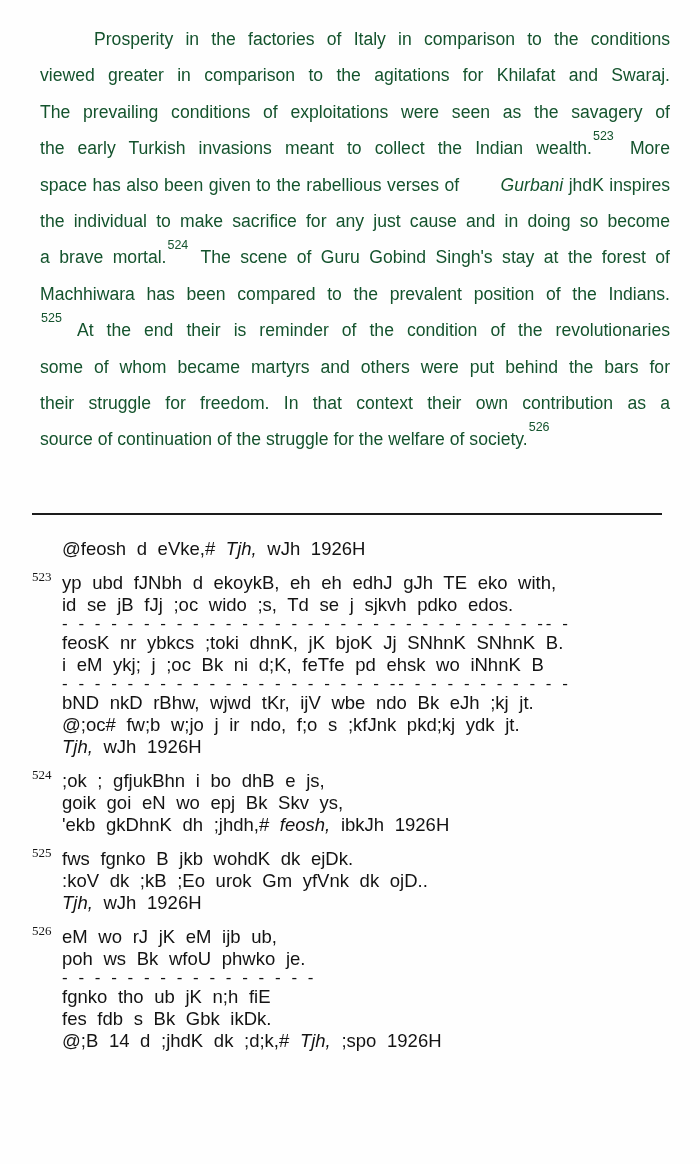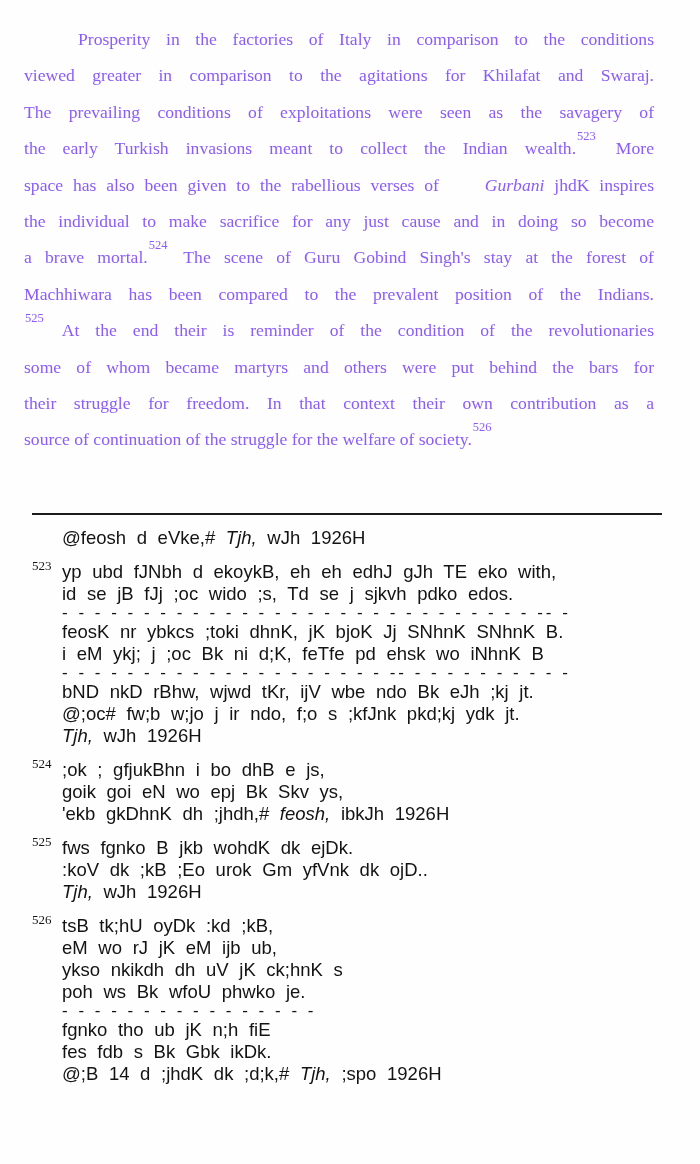--- a/index.html
+++ b/index.html
@@ -2,23 +2,23 @@
 <html><head>
 <meta charset="utf-8">
 <style>
   html,body { margin:0; padding:0; background:#e8e8e8; }
   .page {
     position:relative; width:700px; height:1164px; margin:0 auto;
     background:#fefefe; color:#141414; overflow:hidden;
   }
   
   .para {
-    position:absolute; left:24px; top:21px; width:630px;
-    font-family:Liberation Serif, serif;
-    font-size:17.6px; color:#8b5cf6;
+    position:absolute; left:40px; top:21px; width:630px;
+    font-family:Liberation Sans, sans-serif;
+    font-size:17.6px; color:#14532d;
   }
   .pl {
     height:36.4px; line-height:36.4px;
     text-align:justify; text-align-last:justify;
   }
   .pl.first { text-indent:54px; }
   .pl.lastline { text-align-last:left; }
   .para .it { font-style:italic;margin-left:36px; }
   sup.ref {
     font-size:12.5px; line-height:0; position:relative; top:-7.5px;
@@ -29,21 +29,21 @@
     position:absolute; left:32px; top:513px; width:630px; height:2px;
     background:#1c1c1c;
   }
   
   .fns {
     position:absolute; left:32px; top:527px; width:650px;
     font-family:"Liberation Sans", sans-serif;
     font-size:18.5px; color:#131313; word-spacing:5.5px;
   }
   .fnb { position:relative; padding-left:30px; margin-top:12px; }
-  .fnb.cont { margin-top:0; }
+  .fnb.cont { margin-top:11px; }
   .fnl { height:22px; line-height:22px; white-space:nowrap; }
   .fnl.dash { height:16px; line-height:16px; font-size:17px; letter-spacing:3px; word-spacing:0; }
   .fnnum {
     position:absolute; left:0; top:-3px;
     font-family:"Liberation Serif", serif; font-size:13px; color:#151515;
   }
   .fns .it { font-style:italic; }
 </style>
 </head>
 <body>
@@ -95,23 +95,21 @@
 
     <div class="fnb">
       <span class="fnnum">525</span>
       <div class="fnl">fws fgnko B jkb wohdK dk ejDk.</div>
       <div class="fnl">:koV dk ;kB ;Eo urok Gm yfVnk dk ojD..</div>
       <div class="fnl"><span class="it">Tjh,</span><span> wJh 1926H</span></div>
     </div>
 
     <div class="fnb">
       <span class="fnnum">526</span>
-      <div class="fnl">tsB tk;hU oyDk :kd ;kB,</div>
       <div class="fnl">eM wo rJ jK eM ijb ub,</div>
-      <div class="fnl">ykso nkikdh dh uV jK ck;hnK s</div>
       <div class="fnl">poh ws Bk wfoU phwko je.</div>
       <div class="fnl dash">- - - - - - - - - - - - - - - -</div>
       <div class="fnl">fgnko tho ub jK n;h fiE</div>
       <div class="fnl">fes fdb s Bk Gbk ikDk.</div>
       <div class="fnl"><span>@;B 14 d ;jhdK dk ;d;k,# </span><span class="it">Tjh,</span><span> ;spo 1926H</span></div>
     </div>
 
   </div>
 </div>
 

